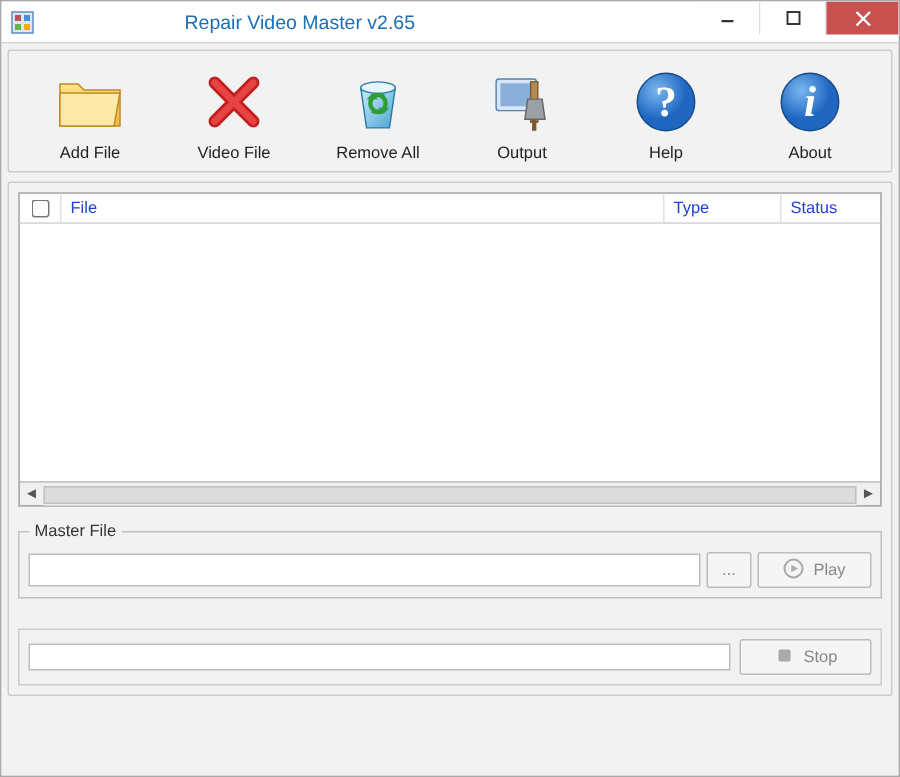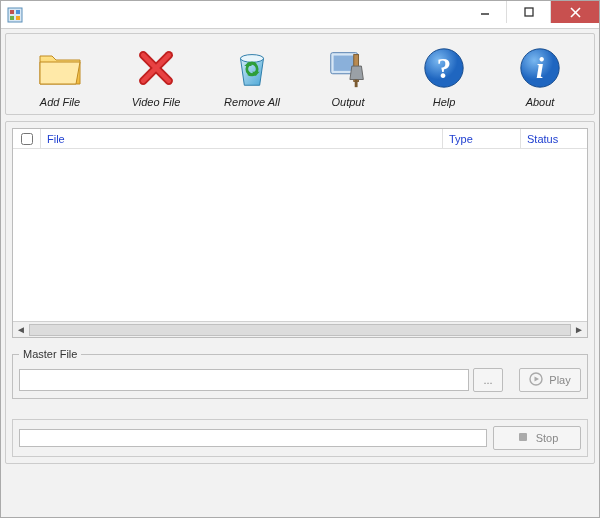--- a/index.html
+++ b/index.html
@@ -78,21 +78,20 @@
     width: 48px; height: 48px;
     display: flex;
     align-items: center;
     justify-content: center;
   }
   .tblabel {
     font-size: 11px;
     color: #222;
     margin-top: 4px;
     text-align: right;
-    font-style: italic;
   }
   .main {
     margin-top: 6px;
     border: 1px solid #ccc;
     background: #f2f2f2;
     padding: 6px;
     border-radius: 2px;
   }
   .list-frame {
     border: 1px solid #bcbcbc;
@@ -164,21 +163,21 @@
     border: 1px solid #bcbcbc;
     display: flex;
     align-items: center;
     justify-content: center;
     font-size: 11px;
     color: #888;
     padding: 0 8px;
     gap: 6px;
     border-radius: 2px;
   }
-  .btn.play { width: 62px; margin-left: 12px; }
+  .btn.play { width: 76px; }
   .progress-area {
     margin-top: 20px;
     border: 1px solid #ccc;
     padding: 6px;
     display:flex;
     align-items:center;
     gap: 6px;
   }
   .pbar {
     flex: 1; height: 18px;
@@ -194,20 +193,21 @@
 <div class="titlebar">
   <span class="app-icon">
     <svg viewBox="0 0 16 16" width="16" height="16">
       <rect x="1" y="1" width="14" height="14" fill="#d9e8f5" stroke="#5b8fb9"></rect>
       <rect x="3" y="3" width="4" height="4" fill="#c05050"></rect>
       <rect x="9" y="3" width="4" height="4" fill="#4a90d9"></rect>
       <rect x="3" y="9" width="4" height="4" fill="#6ab04c"></rect>
       <rect x="9" y="9" width="4" height="4" fill="#f5a623"></rect>
     </svg>
   </span>
+  <span class="title">Repair Video Master v2.65</span>
   <div class="winbtns">
     <div class="winbtn min">
       <svg width="10" height="10">
           <line x1="1" y1="7" x2="9" y2="7" stroke="#333" stroke-width="1.5"></line>
         </svg>
     </div>
     <div class="winbtn max">
       <svg width="10" height="10">
           <rect x="1" y="1" width="8" height="8" fill="none" stroke="#333" stroke-width="1.3"></rect>
         </svg>

